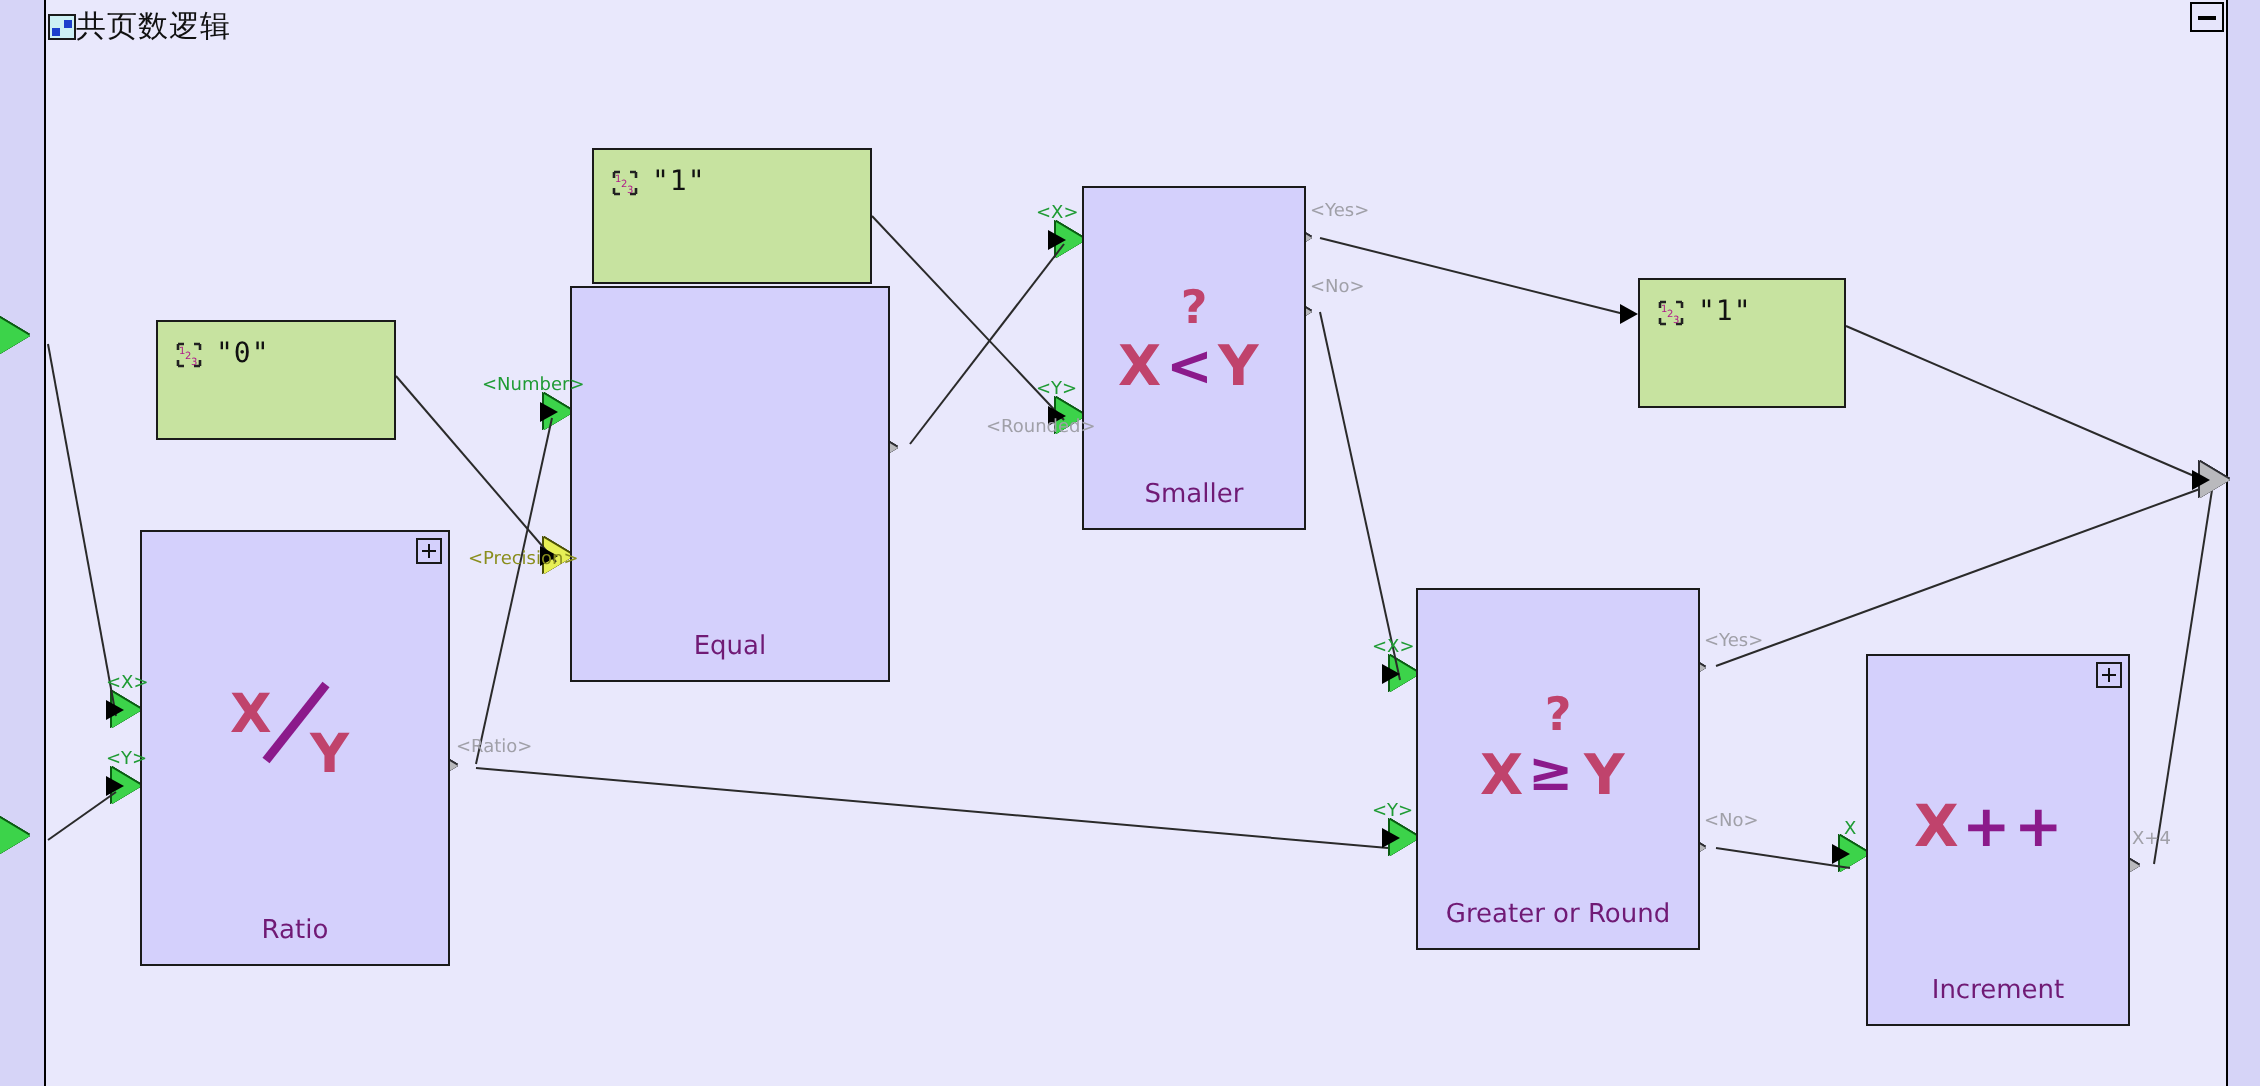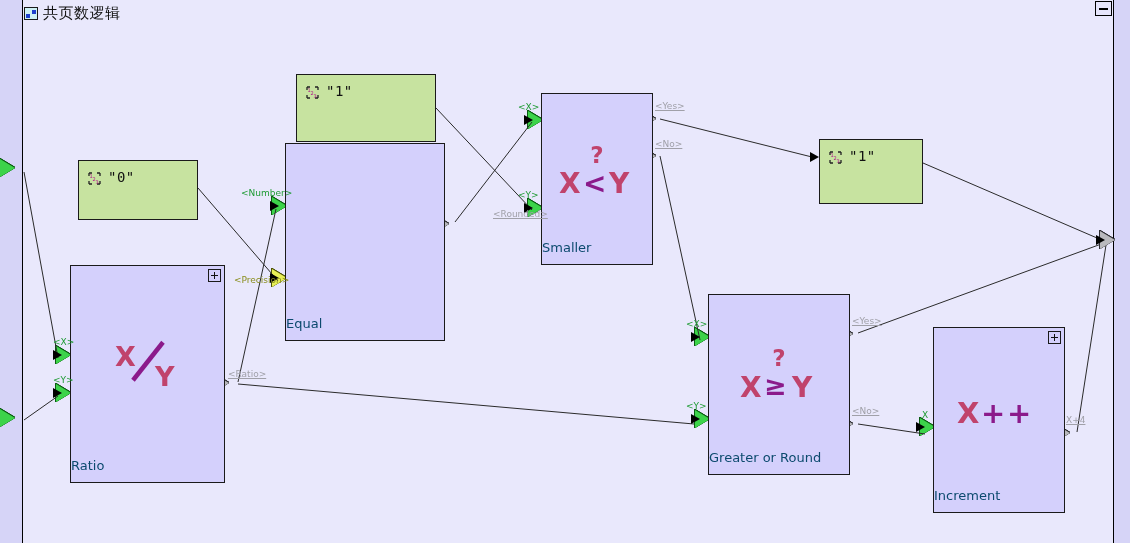--- a/index.html
+++ b/index.html
@@ -41,21 +41,21 @@
     border-right: 1px solid #000;
     box-sizing: border-box;
   }
 
   
   .titlebar {
     position: absolute;
     left: 24px; top: 4px;
     display: flex;
     align-items: center;
-    gap: 5px;
+    gap: 0;
     z-index: 40;
   }
   .title-icon {
     width: 14px; height: 13px;
     position: relative;
     background: #cdf0f4;
     border: 1px solid #1a1a1a;
     box-sizing: border-box;
   }
   .title-icon::before {
@@ -123,24 +123,24 @@
   .node-proc {
     background: #d4d0fc;
   }
   .node-const {
     background: #c7e3a0;
   }
   .node-label {
     position: absolute;
     left: 0; right: 0;
     bottom: 9px;
-    text-align: left;
+    text-align: center;
     font-family: "DejaVu Sans", sans-serif;
     font-size: 13px;
-    color: #0c4a6e;
+    color: #701a75;
     white-space: nowrap;
   }
   .node-glyph {
     position: absolute;
     left: 0; right: 0;
     top: 50%;
     transform: translateY(-58%);
     text-align: center;
     font-family: "DejaVu Sans", sans-serif;
     color: #c0436c;
@@ -249,21 +249,21 @@
   }
   .port-label {
     position: absolute;
     font-family: "DejaVu Sans", sans-serif;
     font-size: 9px;
     white-space: nowrap;
     z-index: 22;
   }
   .lbl-in { color: #1f9b34; }
   .lbl-in-yellow { color: #8a8e1d; }
-  .lbl-out { color: #a0a0a8; text-decoration: underline; }
+  .lbl-out { color: #a0a0a8; }
 </style>
 </head>
 <body>
 
 <div id="app">
 
   <div class="chrome-left"></div>
   <div class="chrome-right"></div>
   <div class="canvas-frame"></div>
 

